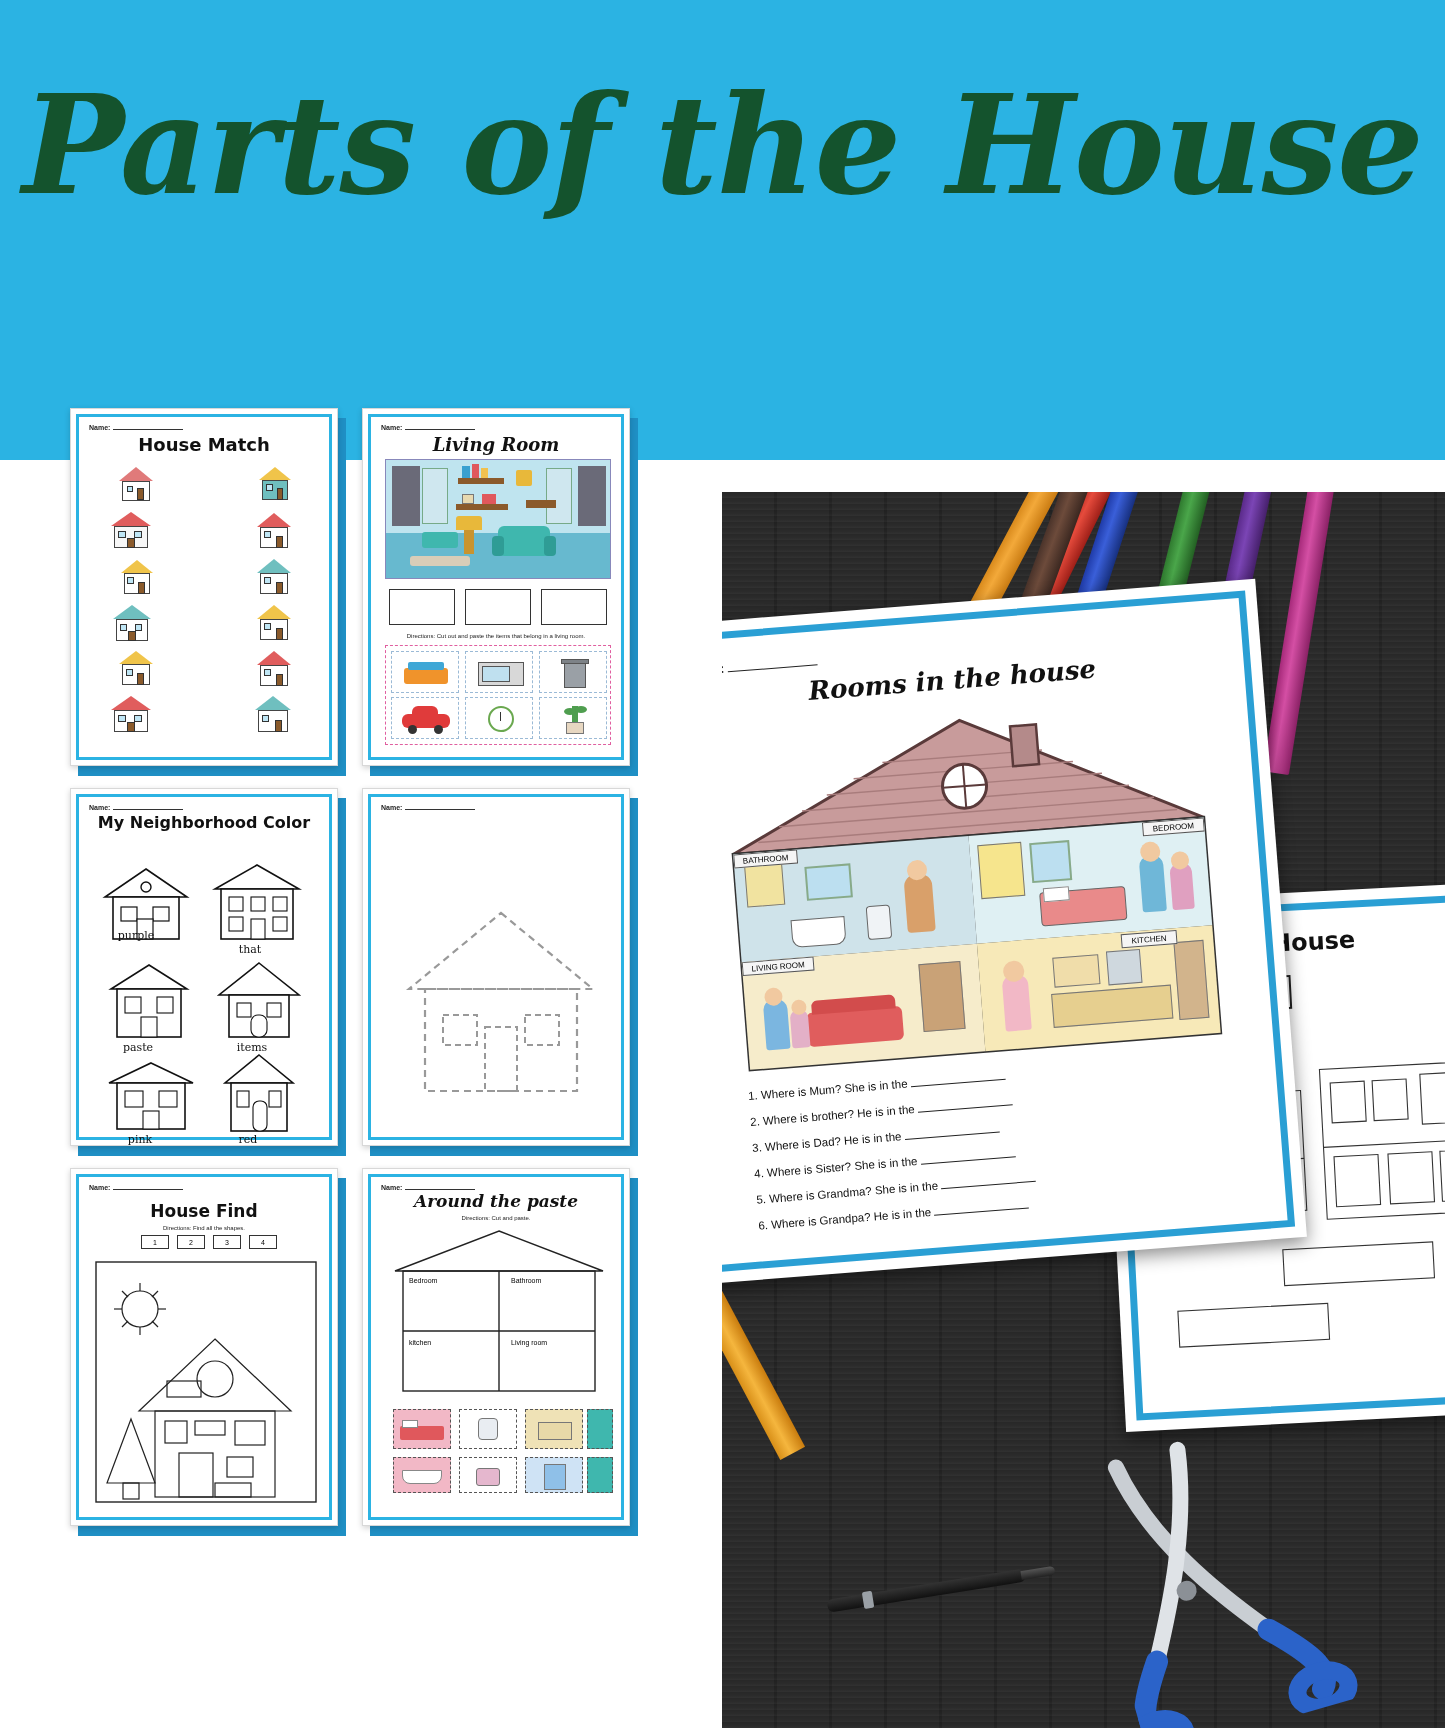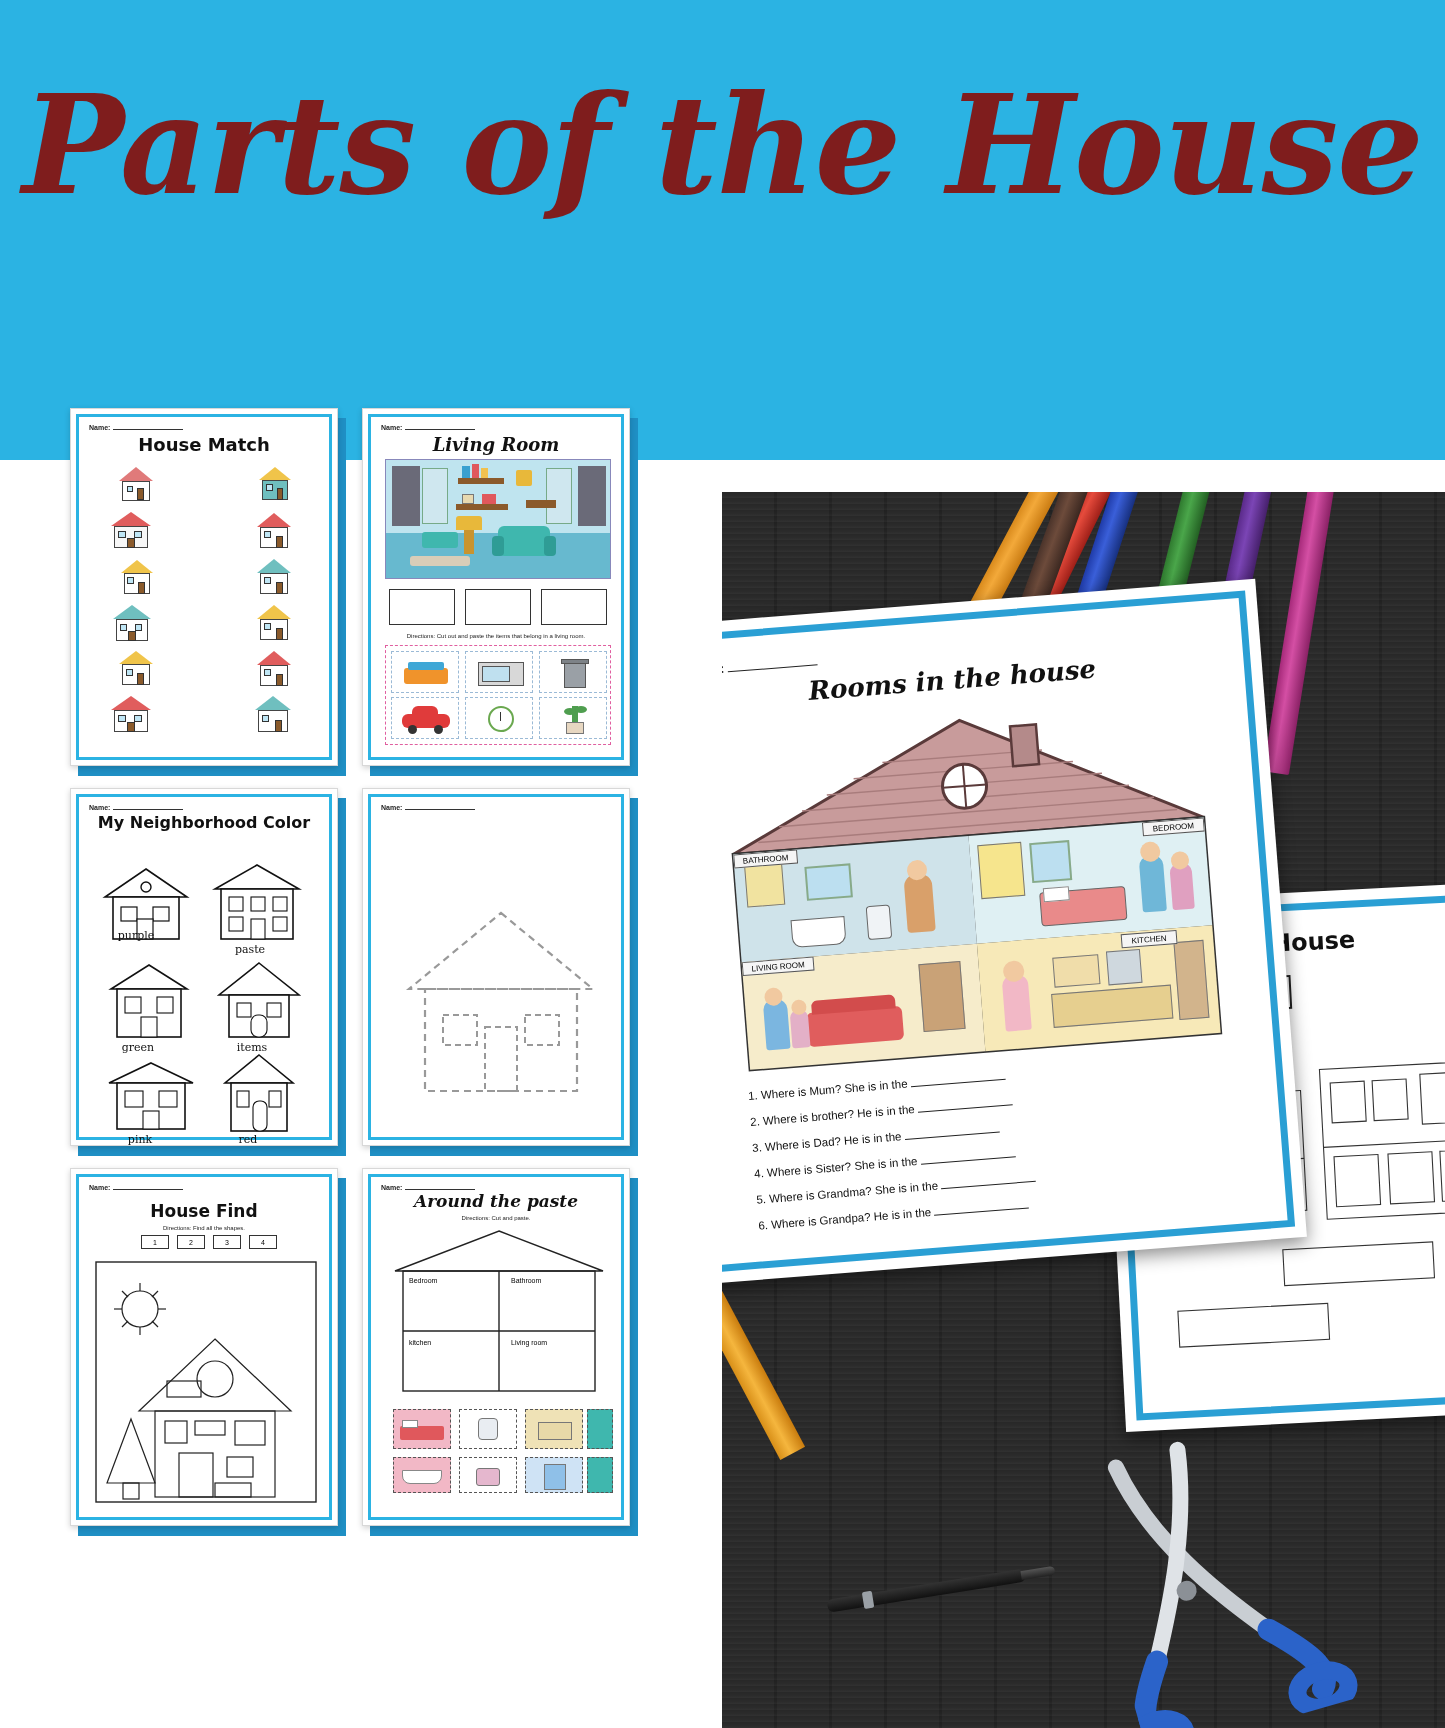--- a/index.html
+++ b/index.html
@@ -18,21 +18,21 @@
     background:#2bb3e3;
   }
   .title {
     position:absolute; left:0; top:70px; width:1445px;
     text-align:center;
     font-family:"DejaVu Serif", serif;
     font-style: italic;
     font-weight:700;
     font-size:136px;
     line-height:150px;
-    color:#7f1d1d;
+    color:#14532d;
     letter-spacing:-1px;
     white-space:nowrap;
   }
   .ribbon {
     position:absolute; left:60px; top:258px; width:1325px; height:110px;
   }
   .ribbon-bar {
     position:absolute; left:0; top:0; width:1325px; height:110px;
     background:#ffffff;
     clip-path: polygon(0 0, 1325px 0, 1325px 110px, 0 110px, 70px 55px);
@@ -340,32 +340,32 @@
             <polygon points="46,2 88,26 4,26" fill="#fff" stroke="#111" stroke-width="1.6"></polygon>
             <rect x="10" y="26" width="72" height="50" fill="#fff" stroke="#111" stroke-width="1.6"></rect>
             <rect x="18" y="34" width="14" height="14" fill="#fff" stroke="#111" stroke-width="1.1"></rect>
             <rect x="40" y="34" width="14" height="14" fill="#fff" stroke="#111" stroke-width="1.1"></rect>
             <rect x="62" y="34" width="14" height="14" fill="#fff" stroke="#111" stroke-width="1.1"></rect>
             <rect x="18" y="54" width="14" height="14" fill="#fff" stroke="#111" stroke-width="1.1"></rect>
             <rect x="62" y="54" width="14" height="14" fill="#fff" stroke="#111" stroke-width="1.1"></rect>
             <rect x="40" y="56" width="14" height="20" fill="#fff" stroke="#111" stroke-width="1.1"></rect>
           </svg>
       </div>
-      <div class="colorlabel" style="left:46px;top:146px;">paste</div>
+      <div class="colorlabel" style="left:46px;top:146px;">that</div>
 
       <div style="position:absolute;left:26px;top:166px;width:88px;height:76px;">
         <svg viewBox="0 0 88 76" width="88" height="76">
             <polygon points="44,2 82,26 6,26" fill="#fff" stroke="#111" stroke-width="1.6"></polygon>
             <rect x="12" y="26" width="64" height="48" fill="#fff" stroke="#111" stroke-width="1.6"></rect>
             <rect x="20" y="34" width="16" height="16" fill="#fff" stroke="#111" stroke-width="1.1"></rect>
             <rect x="52" y="34" width="16" height="16" fill="#fff" stroke="#111" stroke-width="1.1"></rect>
             <rect x="36" y="54" width="16" height="20" fill="#fff" stroke="#111" stroke-width="1.1"></rect>
           </svg>
       </div>
-      <div class="colorlabel" style="left:-66px;top:244px;">green</div>
+      <div class="colorlabel" style="left:-66px;top:244px;">paste</div>
 
       <div style="position:absolute;left:136px;top:164px;width:88px;height:78px;">
         <svg viewBox="0 0 88 78" width="88" height="78">
             <polygon points="44,2 84,34 4,34" fill="#fff" stroke="#111" stroke-width="1.6"></polygon>
             <rect x="14" y="34" width="60" height="42" fill="#fff" stroke="#111" stroke-width="1.6"></rect>
             <rect x="22" y="42" width="14" height="14" fill="#fff" stroke="#111" stroke-width="1.1"></rect>
             <rect x="52" y="42" width="14" height="14" fill="#fff" stroke="#111" stroke-width="1.1"></rect>
             <rect x="36" y="54" width="16" height="22" rx="7" fill="#fff" stroke="#111" stroke-width="1.1"></rect>
           </svg>
       </div>

